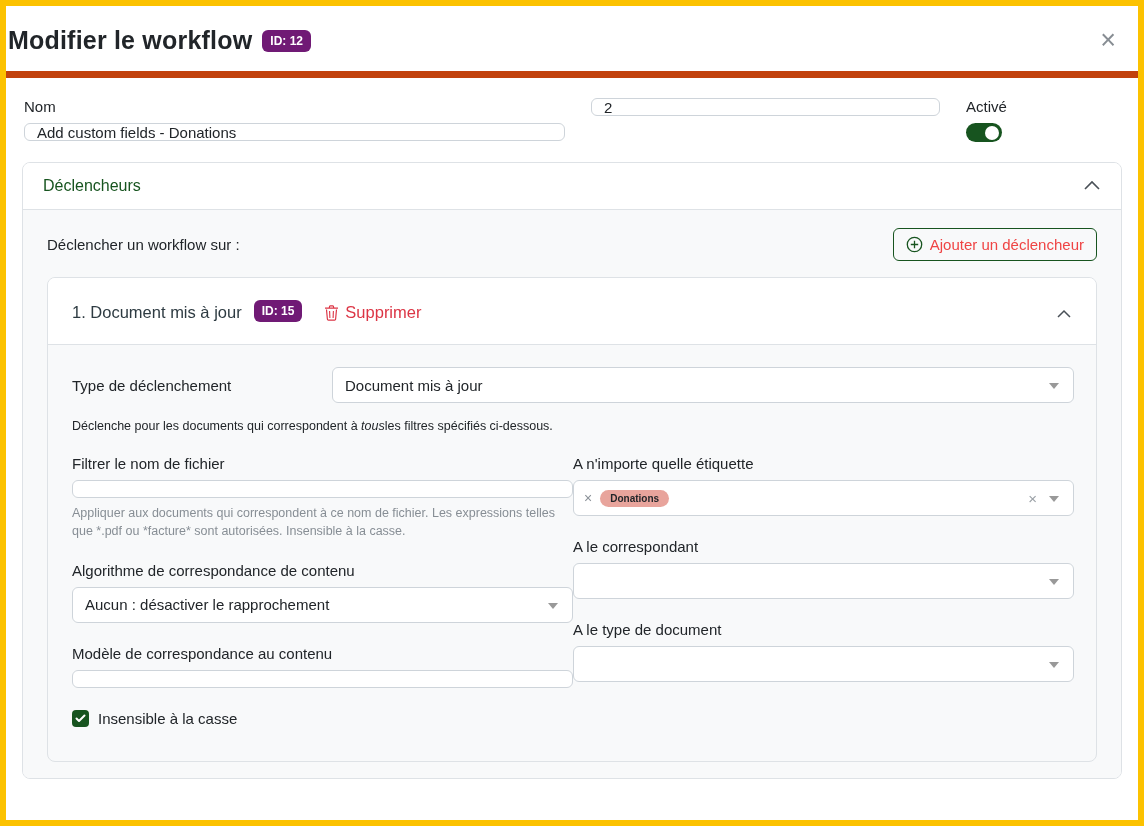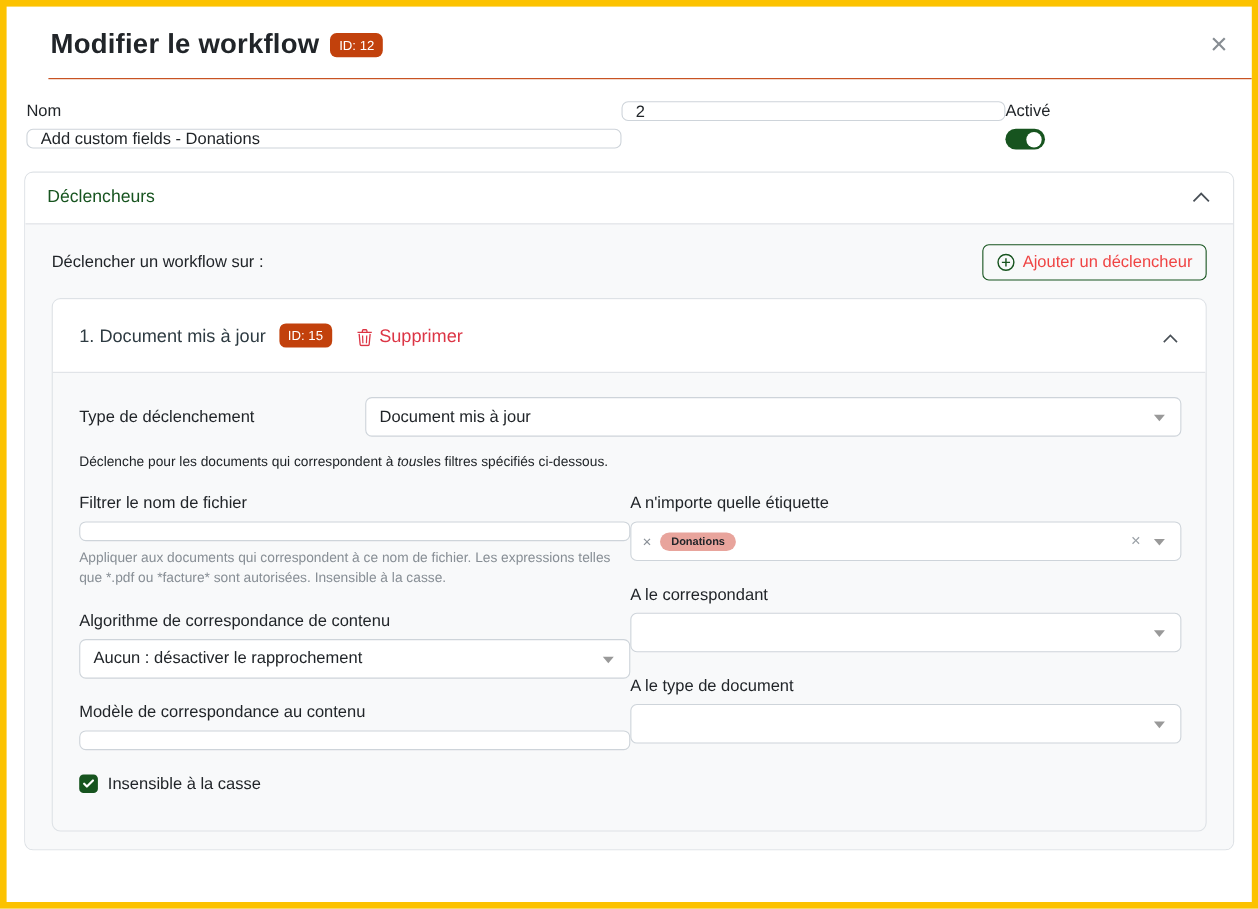--- a/index.html
+++ b/index.html
@@ -12,40 +12,40 @@
   }
   .modal {
     position: absolute; inset: 6px;
     background: #fff;
     overflow: hidden;
   }
   
   .modal-header {
     display:flex; align-items:center;
     padding: 20px 18px 16px 2px;
-    border-bottom: 1px solid #c2410c;
-    margin-left: 38px;
+    border-bottom: 7px solid #c2410c;
   }
   .modal-title { font-size: 25px; font-weight: 700; color:#212529; letter-spacing:.2px; }
   .id-badge {
     display:inline-block; margin-left:10px;
-    background:#c2410c; color:#fff;
-    font-size:12px; font-weight:400;
+    background:#701a75; color:#fff;
+    font-size:12px; font-weight:700;
     padding:4px 8px; border-radius:6px;
     vertical-align: 4px;
   }
   .close-btn {
     margin-left:auto; background:none; border:none; cursor:pointer;
     font-size:27px; line-height:1; color:#878d93; font-weight:400;
     padding:0 4px;
   }
   
   .top-row {
     display:grid;
     grid-template-columns: 541px 349px 1fr;
+    column-gap: 26px;
     padding: 20px 18px 20px 18px;
   }
   .field-label { display:block; font-size:15px; color:#212529; margin-bottom:8px; }
   .text-input {
     width:100%; height:18px;
     border:1px solid #ced4da; border-radius:6px;
     padding:0 12px; font-size:15px; color:#212529;
     font-family: "Liberation Sans", sans-serif;
     background:#fff; outline:none;
   }

